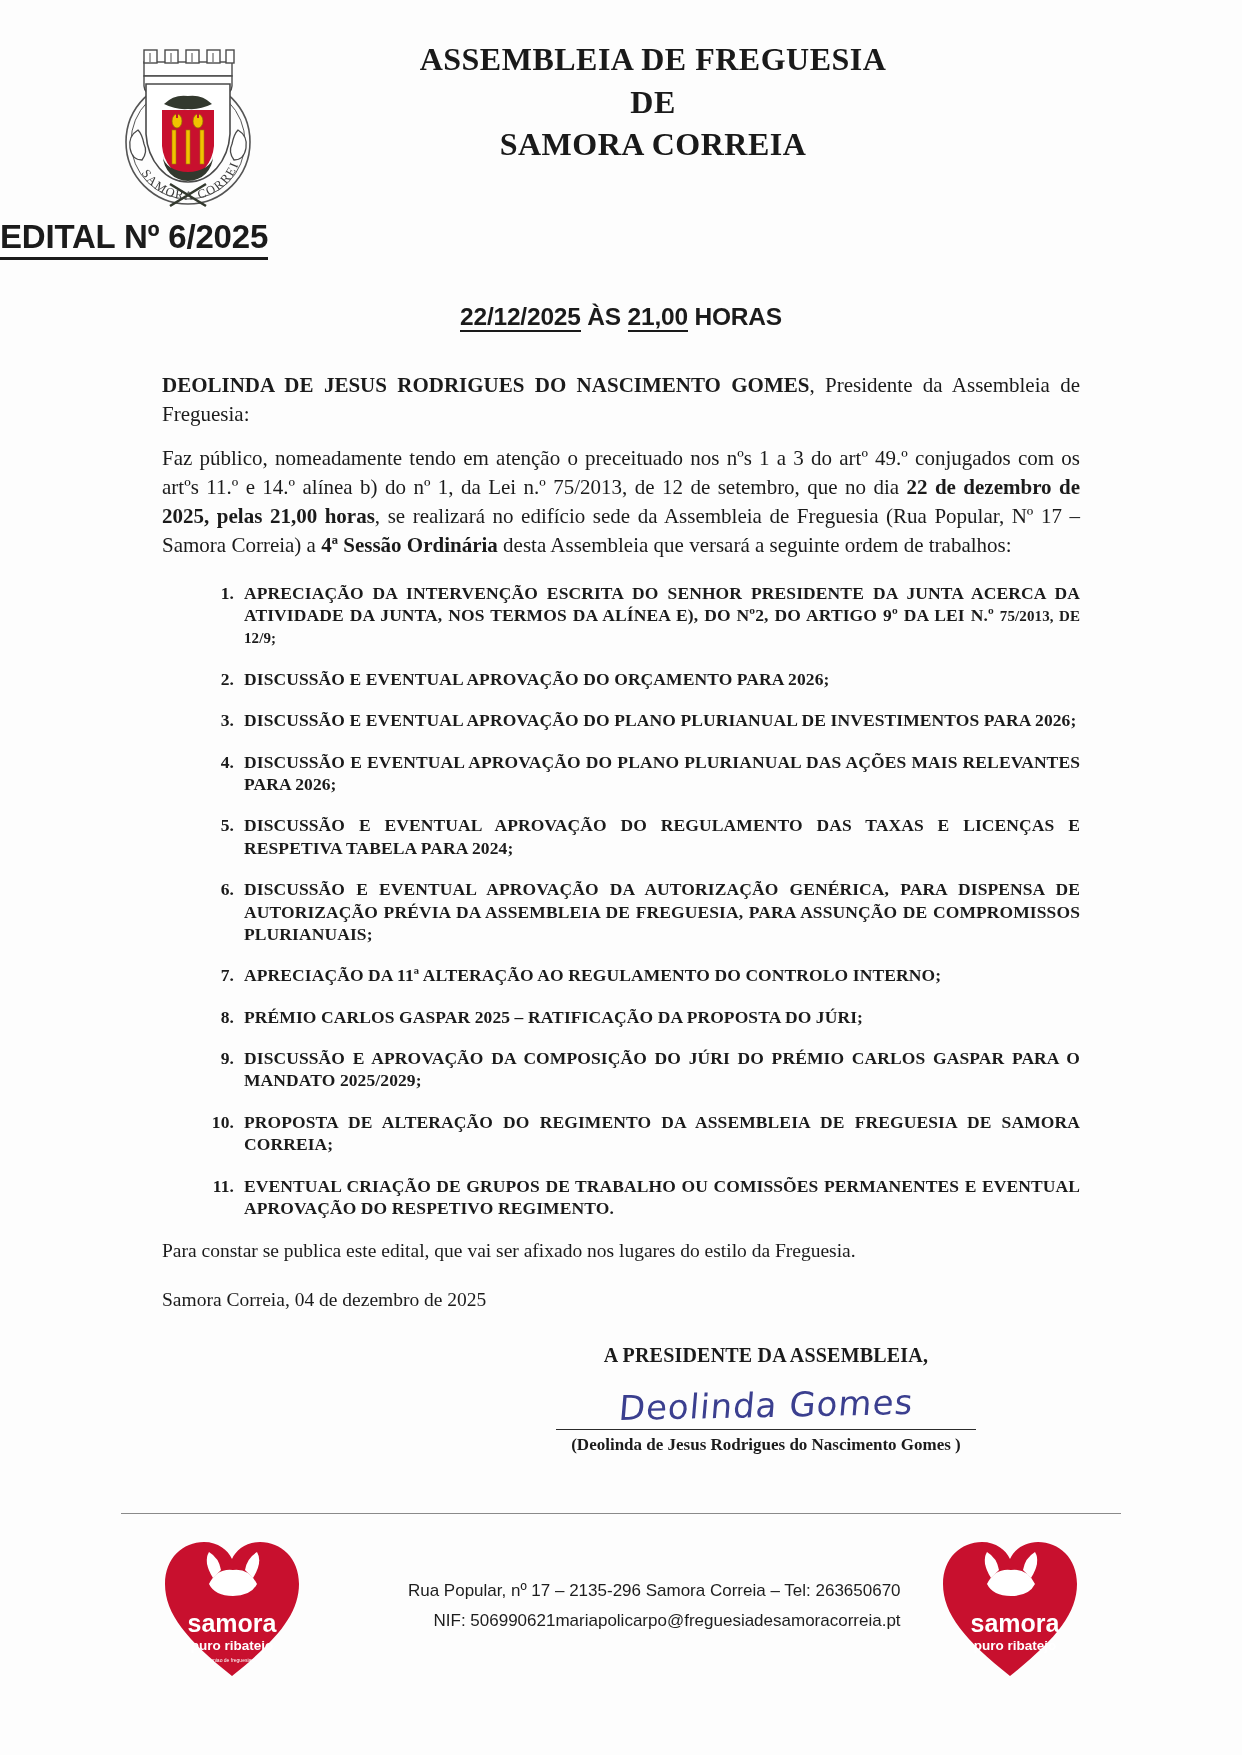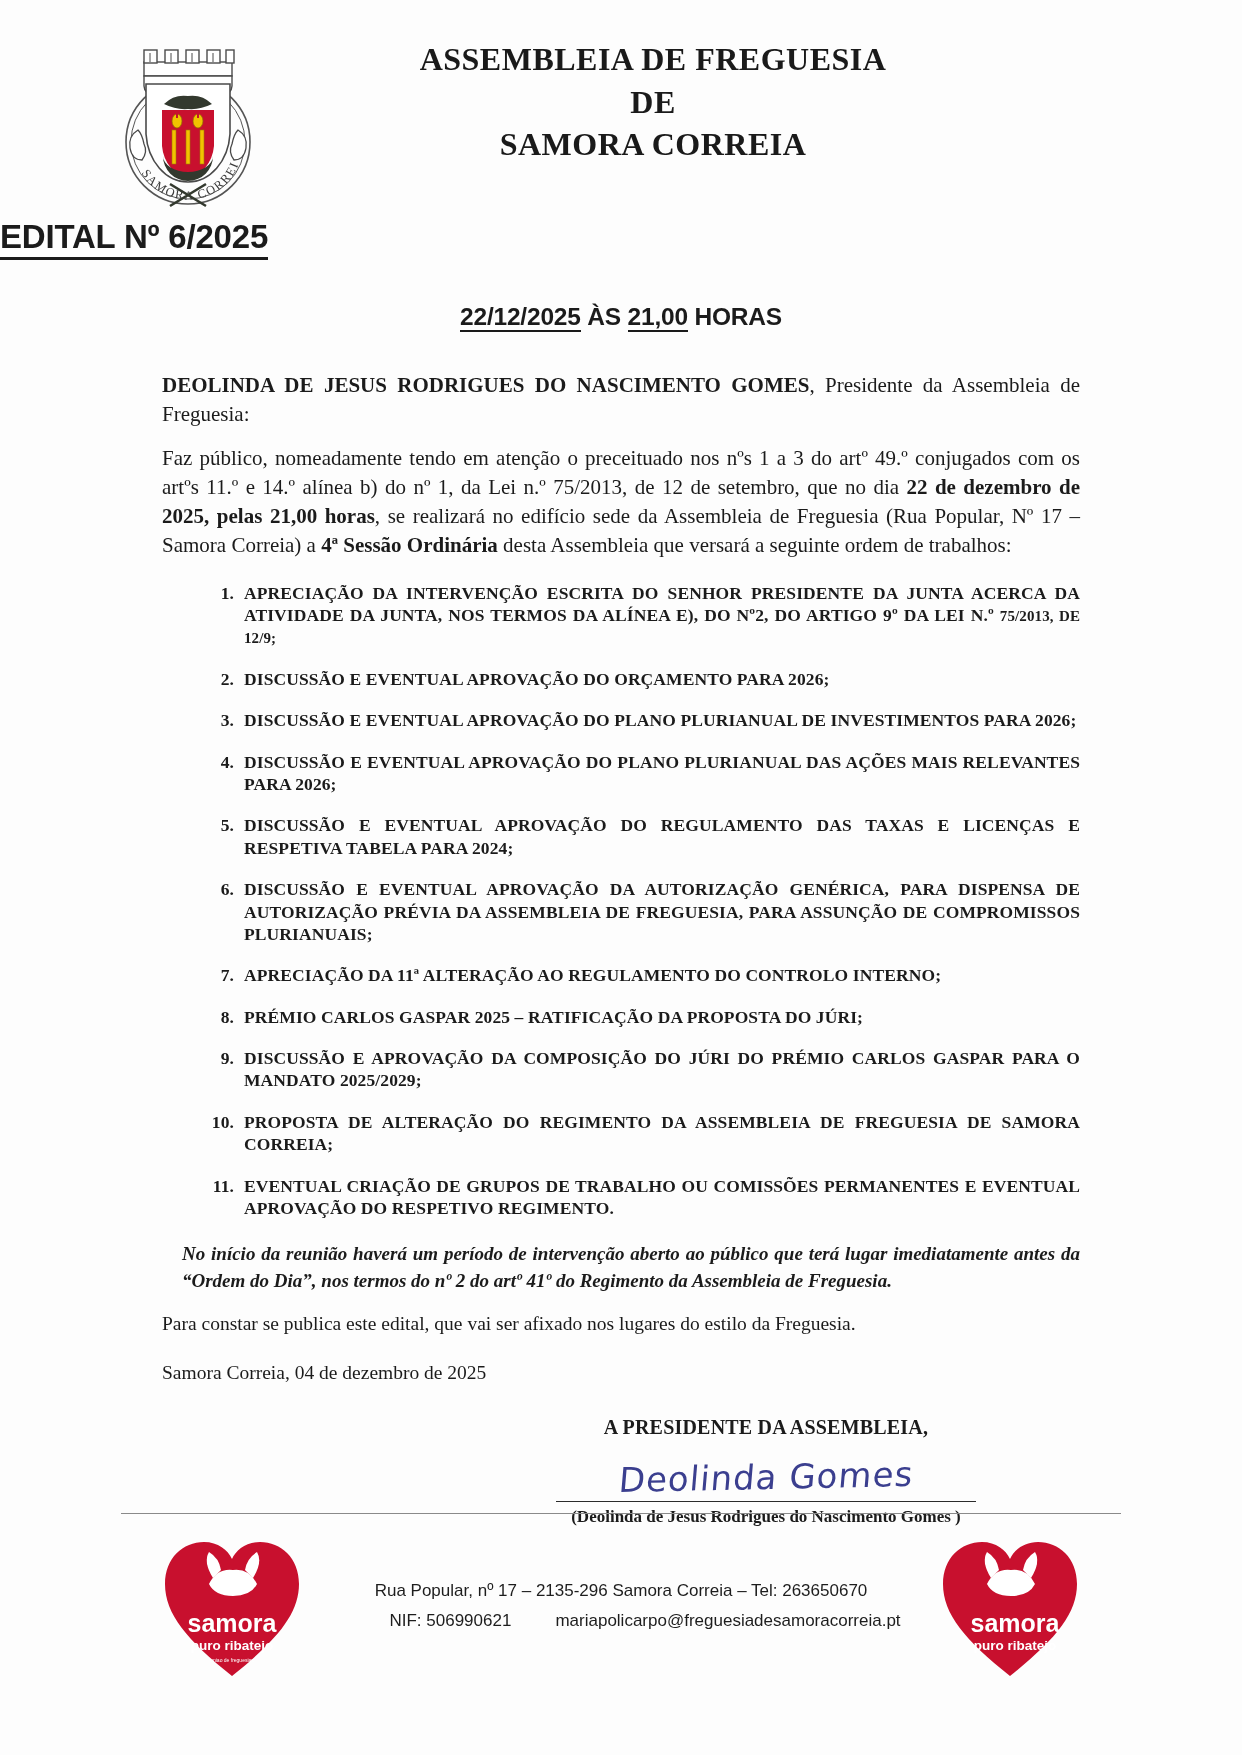--- a/index.html
+++ b/index.html
@@ -198,21 +198,21 @@
     align-items: center;
     justify-content: center;
     gap: 34px;
     padding-top: 14px;
   }
   .footer-text {
     font-family: "Liberation Sans", "DejaVu Sans", sans-serif;
     font-size: 17px;
     line-height: 1.75;
     color: #1d1d1d;
-    text-align: center;
+    text-align: right;
     white-space: nowrap;
   }
   .footer-text .row2 { padding-left: 4px; }
   .footer-text .nif { display:inline-block; min-width: 210px; }
   .logo {
     width: 150px;
     height: 155px;
     flex: 0 0 auto;
   }
 </style>
@@ -308,21 +308,20 @@
       <li><span>DISCUSSÃO E EVENTUAL APROVAÇÃO DO PLANO PLURIANUAL DAS AÇÕES MAIS RELEVANTES PARA 2026;</span></li>
       <li><span>DISCUSSÃO E EVENTUAL APROVAÇÃO DO REGULAMENTO DAS TAXAS E LICENÇAS E RESPETIVA TABELA PARA 2024;</span></li>
       <li><span>DISCUSSÃO E EVENTUAL APROVAÇÃO DA AUTORIZAÇÃO GENÉRICA, PARA DISPENSA DE AUTORIZAÇÃO PRÉVIA DA ASSEMBLEIA DE FREGUESIA, PARA ASSUNÇÃO DE COMPROMISSOS PLURIANUAIS;</span></li>
       <li><span>APRECIAÇÃO DA 11ª ALTERAÇÃO AO REGULAMENTO DO CONTROLO INTERNO;</span></li>
       <li><span>PRÉMIO CARLOS GASPAR 2025 – RATIFICAÇÃO DA PROPOSTA DO JÚRI;</span></li>
       <li><span>DISCUSSÃO E APROVAÇÃO DA COMPOSIÇÃO DO JÚRI DO PRÉMIO CARLOS GASPAR PARA O MANDATO 2025/2029;</span></li>
       <li><span>PROPOSTA DE ALTERAÇÃO DO REGIMENTO DA ASSEMBLEIA DE FREGUESIA DE SAMORA CORREIA;</span></li>
       <li><span>EVENTUAL CRIAÇÃO DE GRUPOS DE TRABALHO OU COMISSÕES PERMANENTES E EVENTUAL APROVAÇÃO DO RESPETIVO REGIMENTO.</span></li>
     </ol>
 
-    <p class="note">No início da reunião haverá um período de intervenção aberto ao público que terá lugar imediatamente antes da “Ordem do Dia”, nos termos do nº 2 do artº 41º do Regimento da Assembleia de Freguesia.</p>
 
     <p class="plain">Para constar se publica este edital, que vai ser afixado nos lugares do estilo da Freguesia.</p>
 
     <p class="plain">Samora Correia, 04 de dezembro de 2025</p>
 
     <div class="sig-block">
       <div class="sig-title">A PRESIDENTE DA ASSEMBLEIA,</div>
       <div class="sig-area">
         <span class="sig-handwrite">Deolinda   Gomes</span>
         <div class="sig-rule"></div>

